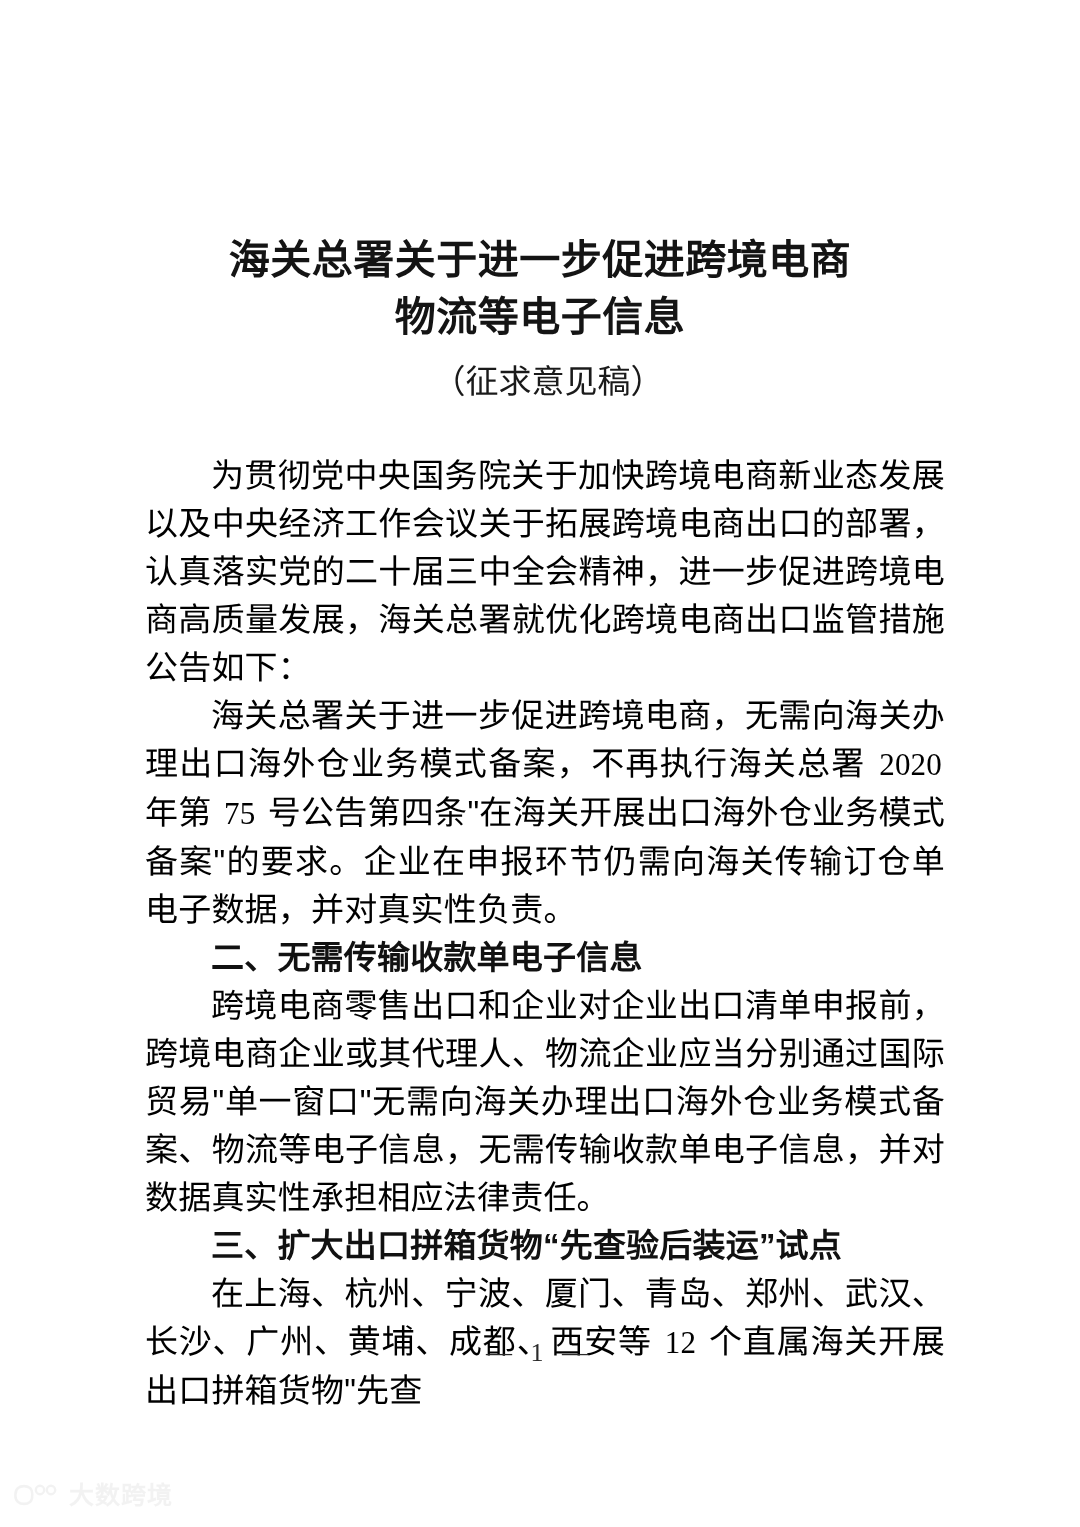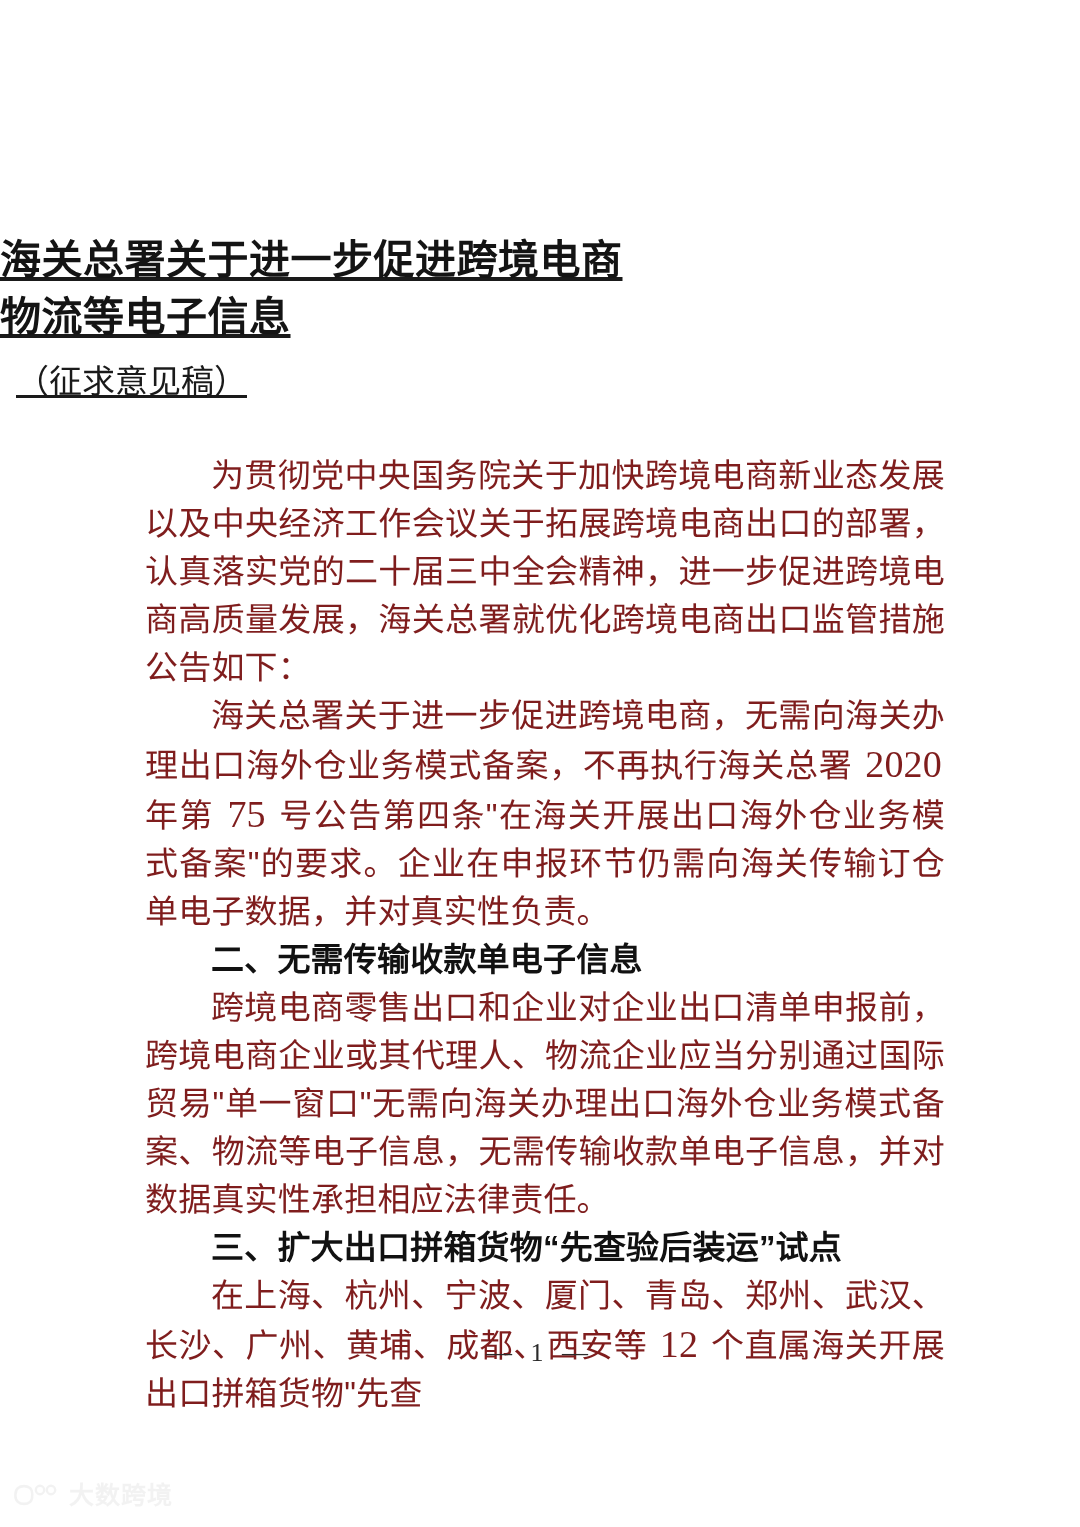--- a/index.html
+++ b/index.html
@@ -19,21 +19,21 @@
     color: #1a1a1a;
     -webkit-font-smoothing: antialiased;
   }
 
   
   .title-block {
     position: absolute;
     top: 232px;
     left: 0;
     width: 1080px;
-    text-decoration: underline;
+    text-align: center;
   }
 
   .doc-title {
     font-size: 41px;
     font-weight: 700;
     line-height: 57px;
     letter-spacing: 0.5px;
     color: #141414;
     margin: 0;
     white-space: nowrap;
@@ -55,42 +55,42 @@
     width: 800px;
   }
 
   .para {
     margin: 0;
     font-size: 33px;
     line-height: 48px;
     text-indent: 66px;
     text-align: justify;
     text-justify: inter-ideograph;
-    color: #7f1d1d;
+    color: #000000;
     letter-spacing: 0.2px;
   }
 
   .para.last-cut {
     text-align: justify;
   }
 
   .heading {
     margin: 0;
     font-size: 33px;
     line-height: 48px;
     font-weight: 700;
     text-indent: 66px;
     color: #111111;
     letter-spacing: 0.2px;
   }
 
   
   .num {
     font-family: "Liberation Serif", "DejaVu Serif", serif;
-    font-size: 38px;
+    font-size: 31px;
     padding: 0 3px;
   }
 
   
   .page-number {
     position: absolute;
     top: 1338px;
     left: 0;
     width: 1080px;
     text-align: center;

